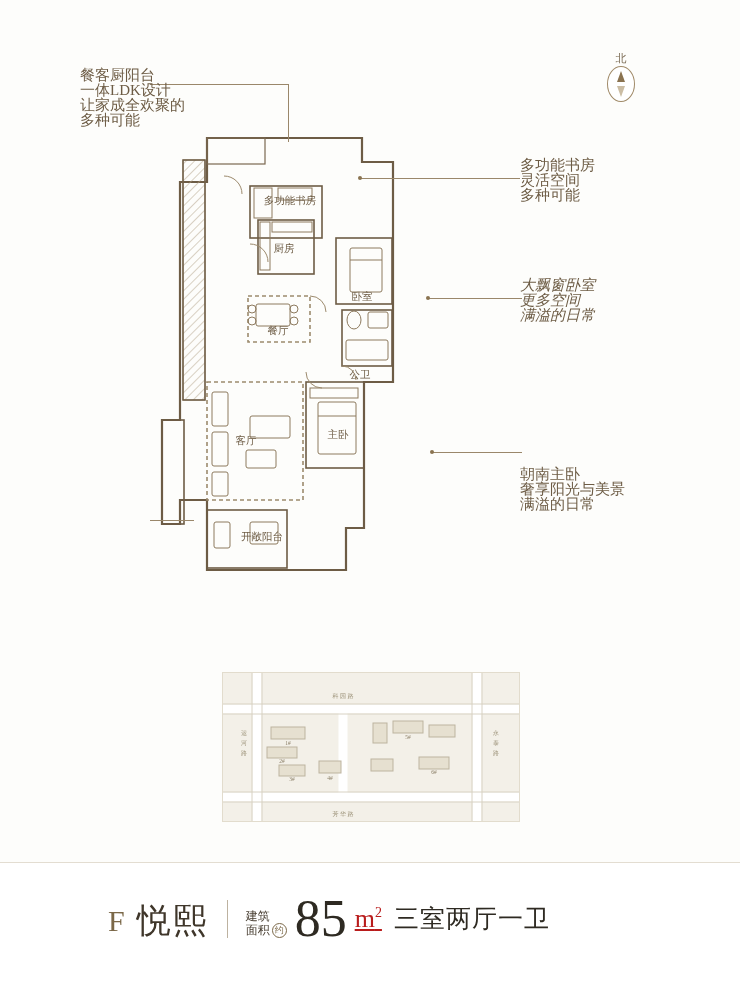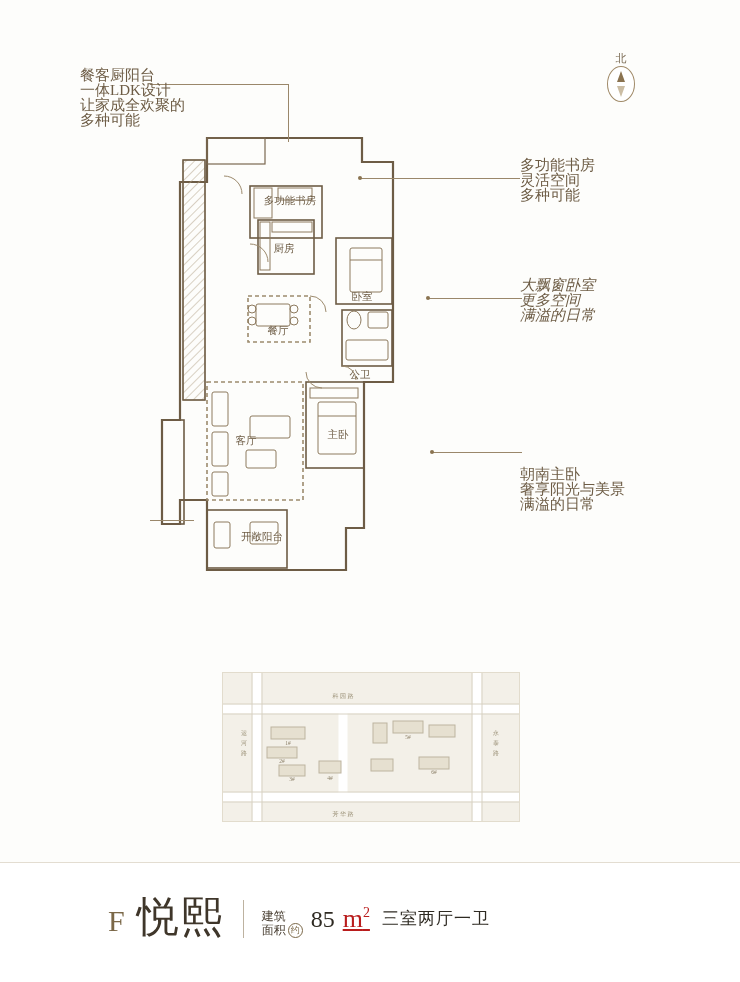--- a/index.html
+++ b/index.html
@@ -124,22 +124,22 @@
     gap: 8px;
   }
   .badge-f {
     font-family: "Liberation Serif", serif;
     font-size: 30px;
     color: #7b6848;
     line-height: 40px;
     padding-right: 4px;
   }
   .unit-name {
-    font-family: Liberation Mono, monospace;
-    font-size: 42px;
+    font-family: Liberation Sans, sans-serif;
+    font-size: 34px;
     letter-spacing: 2px;
     color: #3f362a;
     line-height: 42px;
   }
   .divider-v {
     width: 1px;
     height: 38px;
     background: #bdb2a0;
     margin: 0 10px 3px 10px;
   }
@@ -157,36 +157,36 @@
     width: 13px; height: 13px;
     line-height: 12px;
     text-align: center;
     font-size: 9px;
     color: #7b6848;
     vertical-align: 1px;
     margin-left: 2px;
   }
   .area-number {
     font-family: "Liberation Serif", serif;
-    font-size: 24px;
+    font-size: 52px;
     color: #2e2a22;
     line-height: 44px;
     letter-spacing: 0px;
   }
   .area-unit {
     font-family: "Liberation Serif", serif;
     font-size: 26px;
     color: #b91c1c;
     line-height: 44px;
     text-decoration: underline;
   }
   .area-unit sup { font-size: 14px; }
   .rooms {
     font-family: "Liberation Serif", serif;
-    font-size: 17px;
+    font-size: 25px;
     letter-spacing: 1px;
     color: #2e2a22;
     line-height: 44px;
     margin-left: 4px;
   }
 
   .room-text {
     font-family: "Liberation Serif", serif;
   }
 </style>

